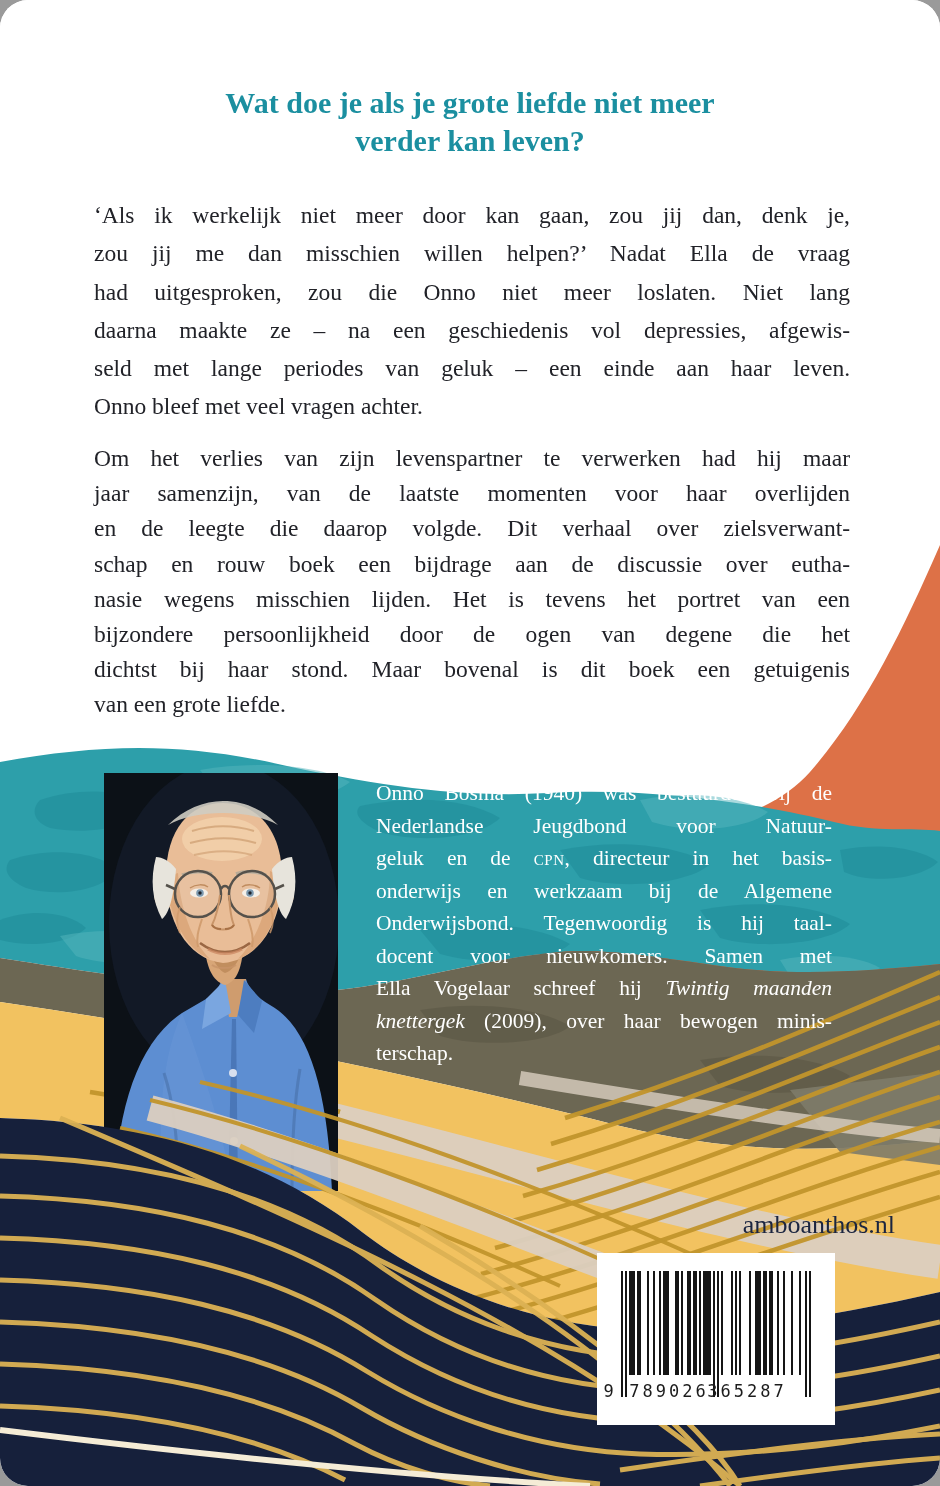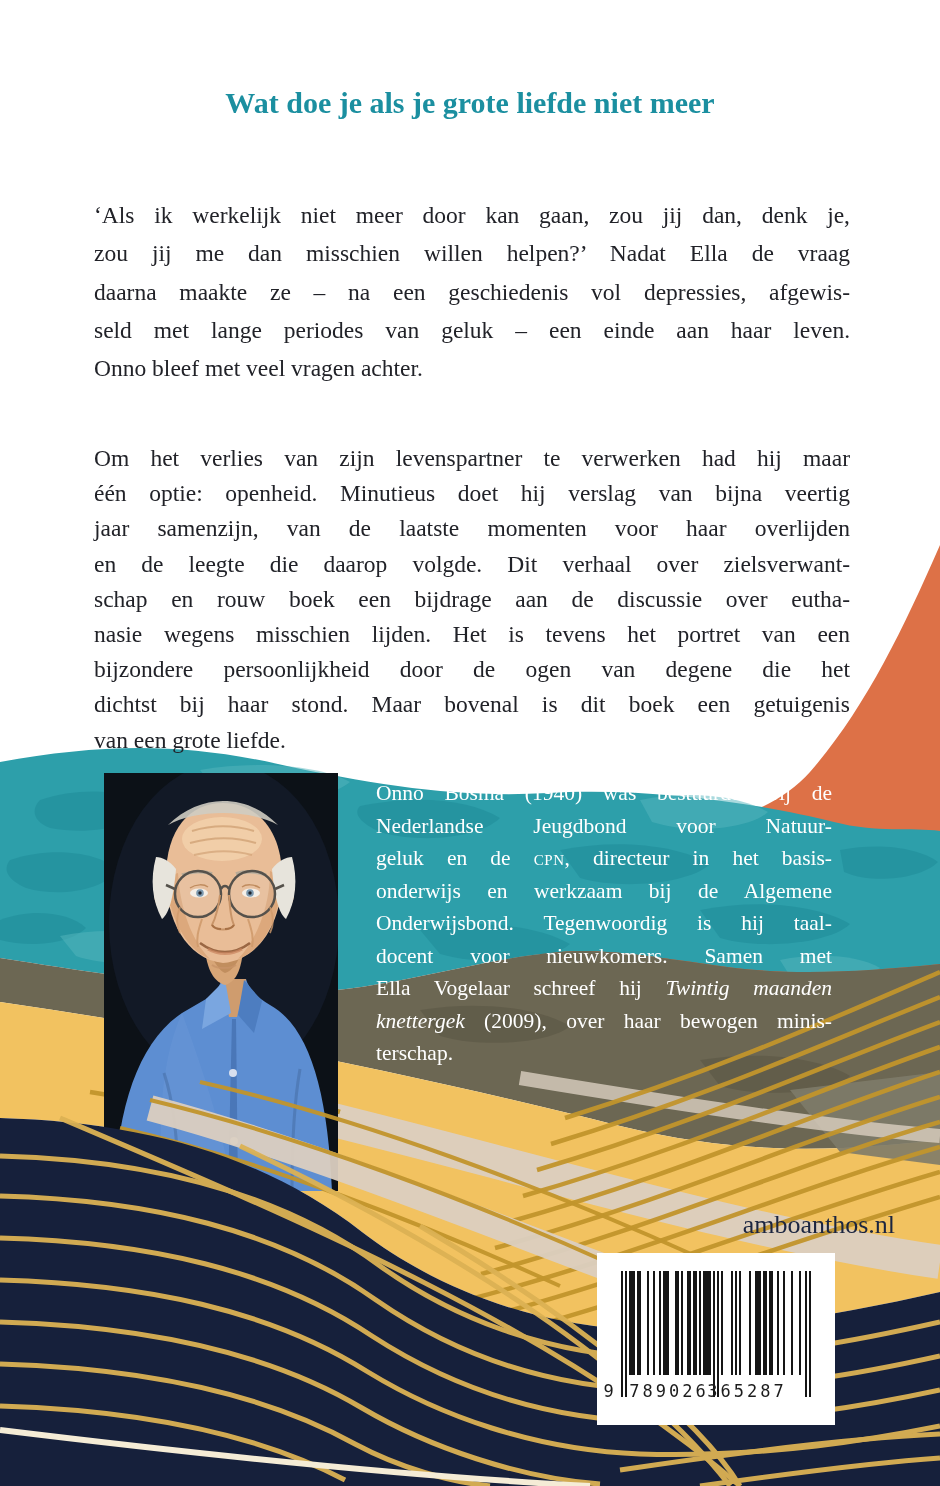--- a/index.html
+++ b/index.html
@@ -1,17 +1,17 @@
 <!DOCTYPE html>
 <html style="--accent_teal: #1b8fa0; --body_text: #212228; --publisher_text: #1b2540; --teal_band: #2d9faa; --teal_dark: #1f8c99; --teal_light: #55b6bd; --orange: #dd7147; --olive: #6c6753; --olive_dark: #5b5745; --yellow: #f2c260; --gold: #c2952c; --gold_bright: #dcb254; --navy: #16203b; --beige: #dbcfc0; --cream: #f5ecd6; --gray_patch: #7e7b69;"><head>
 <meta charset="utf-8">
 <style>
   html,body{margin:0;padding:0;background:#9a9a9a;}
   .cover{position:relative;width:940px;height:1486px;margin:0 auto;background:#ffffff;overflow:hidden;
-         font-family:"Liberation Serif", serif;}
+         font-family:"Liberation Serif", serif;border-radius:28px;}
   svg.bg, svg.fg{position:absolute;left:0;top:0;width:940px;height:1486px;pointer-events:none;}
   .tagline{position:absolute;left:0;top:84px;width:940px;text-align:center;
            font-size:30px;line-height:38px;font-weight:bold;color:var(--accent_teal);}
   .tagline .tline{text-align:center;}
   .para{position:absolute;left:94px;width:756px;color:var(--body_text);font-size:23.5px;}
   .para .tline{text-align:justify;text-align-last:justify;}
   .para .tline:last-child{text-align-last:left;font-family:Liberation Serif, serif;}
   .p1{top:196px;} .p1 .tline{line-height:38.3px;}
   .p2{top:429px;margin-top:12px;} .p2 .tline{line-height:35.2px;}
   .photo{position:absolute;left:104px;top:773px;width:234px;height:418px;}
@@ -166,32 +166,33 @@
       <path d="M240,1146 C460,1250 640,1370 730,1486"></path>
       <path d="M420,1226 C580,1320 700,1420 740,1486"></path>
       <path d="M620,1470 C740,1452 850,1438 940,1434"></path>
       <path d="M700,1486 C800,1472 880,1462 940,1458"></path>
     </g>
     <path d="M0,1430 C180,1452 400,1476 590,1486" stroke="var(--cream)" stroke-width="6" fill="none"></path>
   </svg>
 
   <div class="tagline">
       <div class="tline"><span>Wat doe je als je grote liefde niet meer</span></div>
+      <div class="tline"><span>verder kan leven?</span></div>
     </div>
 
   <div class="para p1">
       <div class="tline"><span>‘Als ik werkelijk niet meer door kan gaan, zou jij dan, denk je,</span></div>
       <div class="tline"><span>zou jij me dan misschien willen helpen?’ Nadat Ella de vraag</span></div>
+      <div class="tline"><span>had uitgesproken, zou die Onno niet meer loslaten. Niet lang</span></div>
       <div class="tline"><span>daarna maakte ze – na een geschiedenis vol depressies, afgewis-</span></div>
       <div class="tline"><span>seld met lange periodes van geluk – een einde aan haar leven.</span></div>
       <div class="tline"><span>Onno bleef met veel vragen achter.</span></div>
     </div>
   <div class="para p2">
       <div class="tline"><span>Om het verlies van zijn levenspartner te verwerken had hij maar</span></div>
-      <div class="tline"><span>één optie: openheid. Minutieus doet hij verslag van bijna veertig</span></div>
       <div class="tline"><span>jaar samenzijn, van de laatste momenten voor haar overlijden</span></div>
       <div class="tline"><span>en de leegte die daarop volgde. Dit verhaal over zielsverwant-</span></div>
       <div class="tline"><span>schap en rouw boek een bijdrage aan de discussie over eutha-</span></div>
       <div class="tline"><span>nasie wegens misschien lijden. Het is tevens het portret van een</span></div>
       <div class="tline"><span>bijzondere persoonlijkheid door de ogen van degene die het</span></div>
       <div class="tline"><span>dichtst bij haar stond. Maar bovenal is dit boek een getuigenis</span></div>
       <div class="tline"><span>van een grote liefde.</span></div>
     </div>
 
   <div class="bio">

